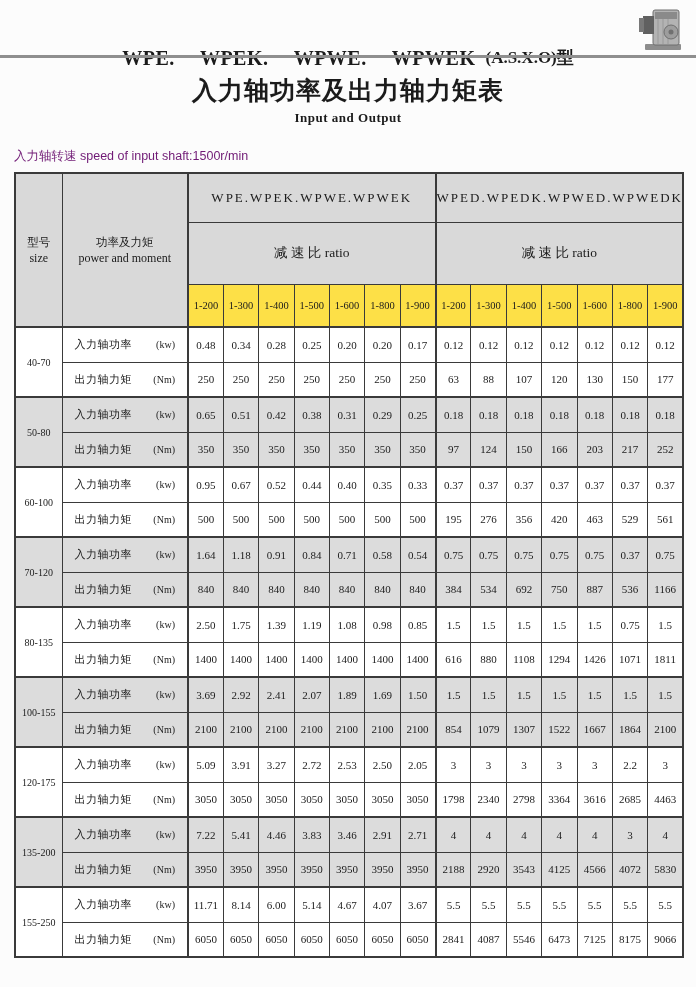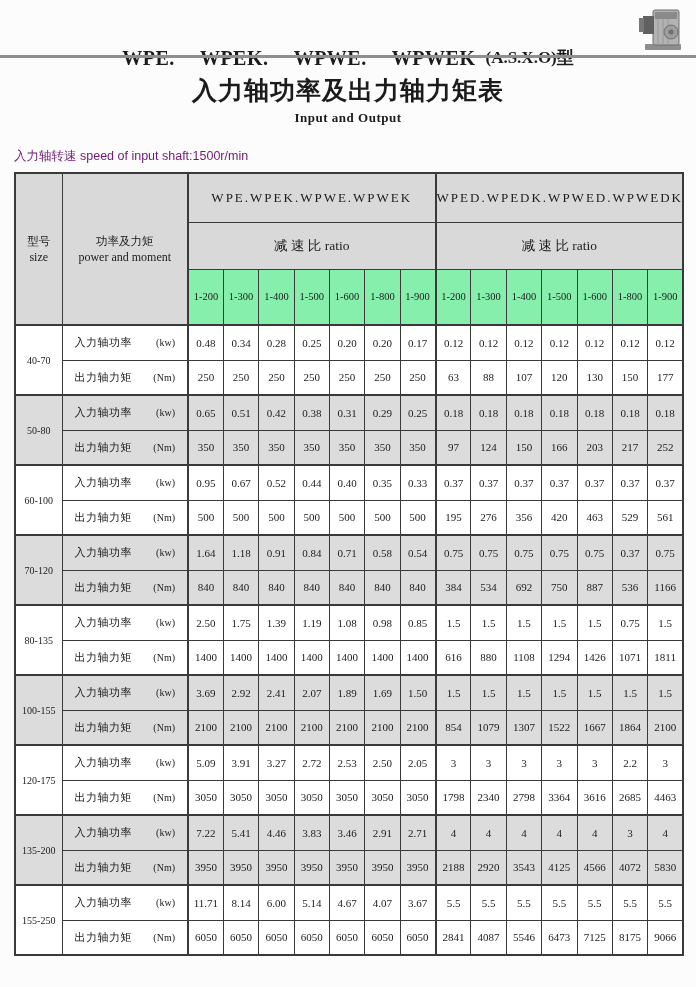--- a/index.html
+++ b/index.html
@@ -51,22 +51,22 @@
   }
   table.spec th, table.spec td {
     border: 1px solid #3a3a3a;
     text-align: center;
     vertical-align: middle;
     padding: 0;
     overflow: hidden;
   }
   thead th { background: #d9d9d9; font-weight: normal; }
   .group-hdr { height: 49px; font-size: 13px; letter-spacing: 2px; }
-  .ratio-hdr { height: 47px; font-size: 13.5px; }
-  .ratio-num { height: 56px; font-size: 10.5px; background: #86efac; }
+  .ratio-hdr { height: 62px; font-size: 13.5px; }
+  .ratio-num { height: 43px; font-size: 10.5px; background: #fde047; }
   .corner-hdr { font-size: 11.5px; line-height: 16px; }
   .corner-hdr .en { font-size: 12px; }
   tbody td { height: 35px; font-size: 11px; background: #ffffff; }
   tbody tr.band td { background: #dcdcdc; }
   tbody td.label-cell { background: #ffffff; }
   td.size-cell { font-size: 10px; }
   .label-in {
     display: flex;
     justify-content: space-between;
     align-items: center;

